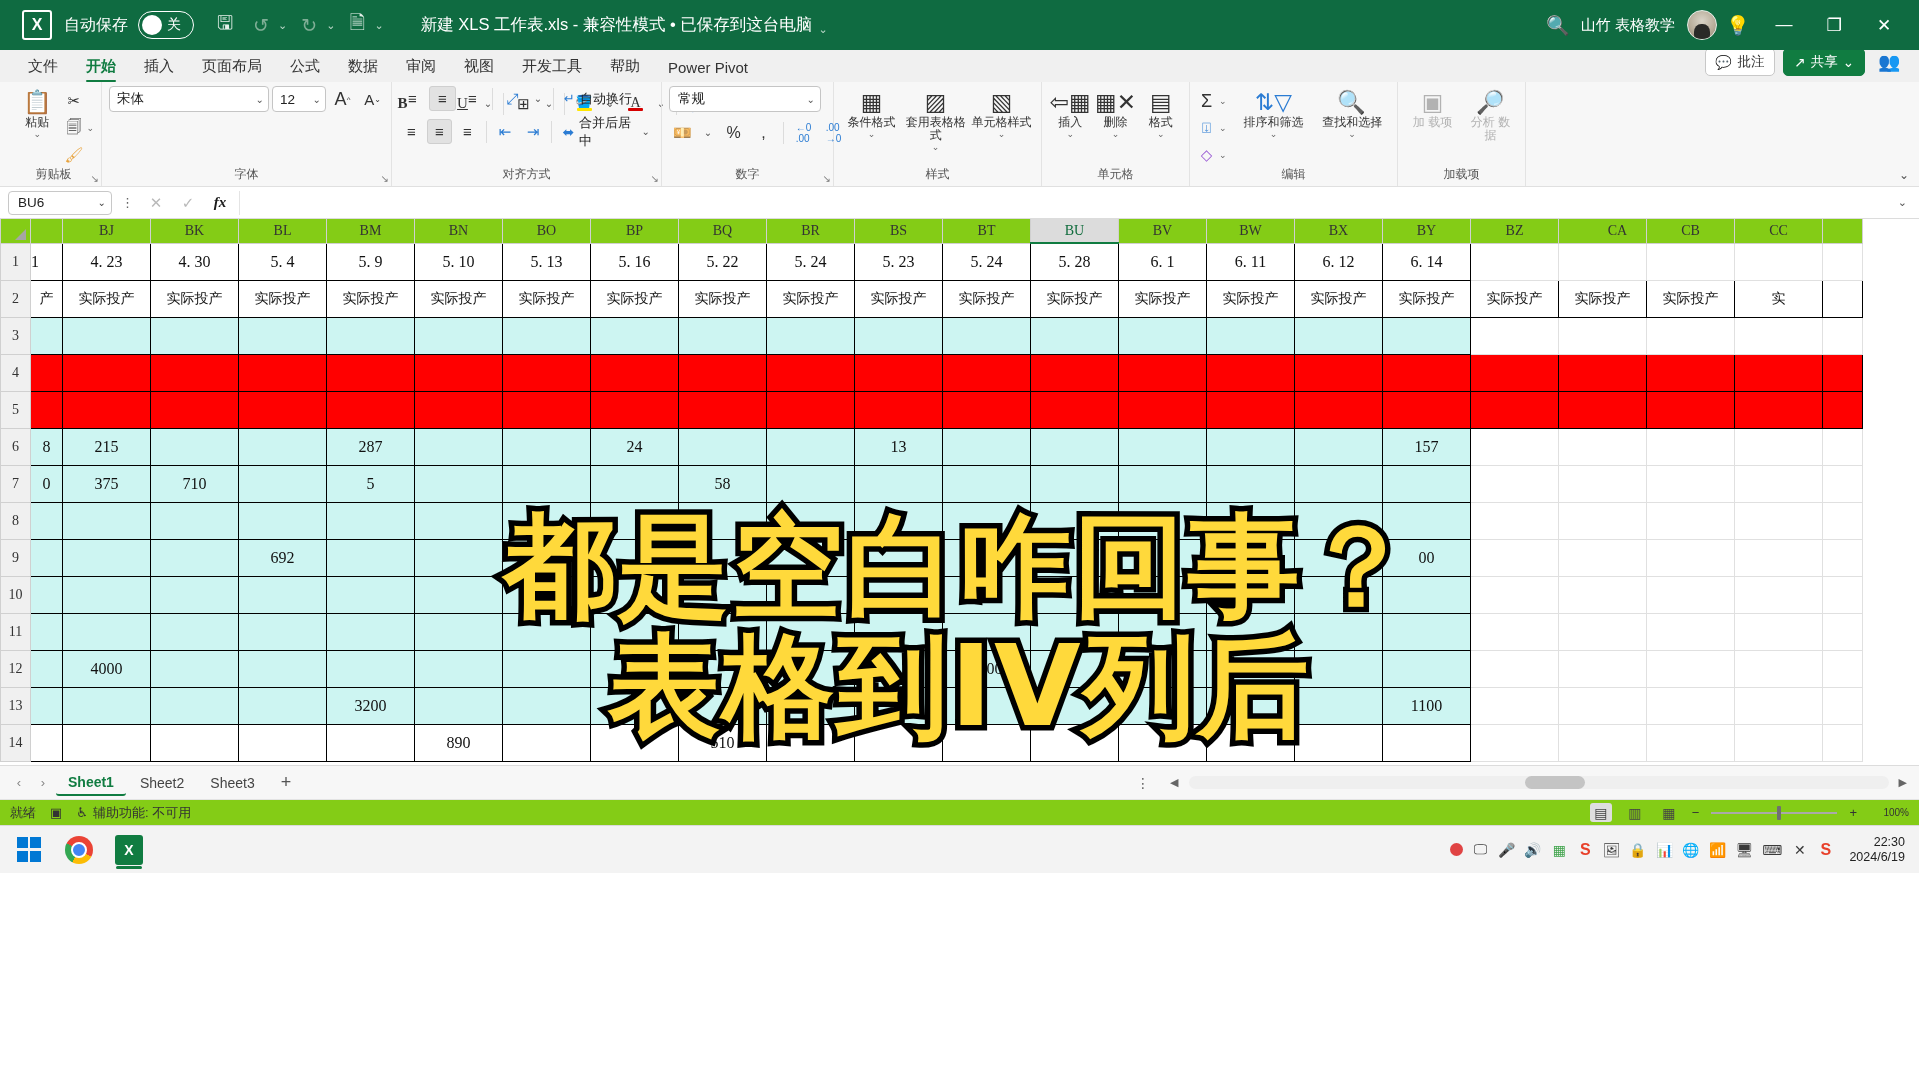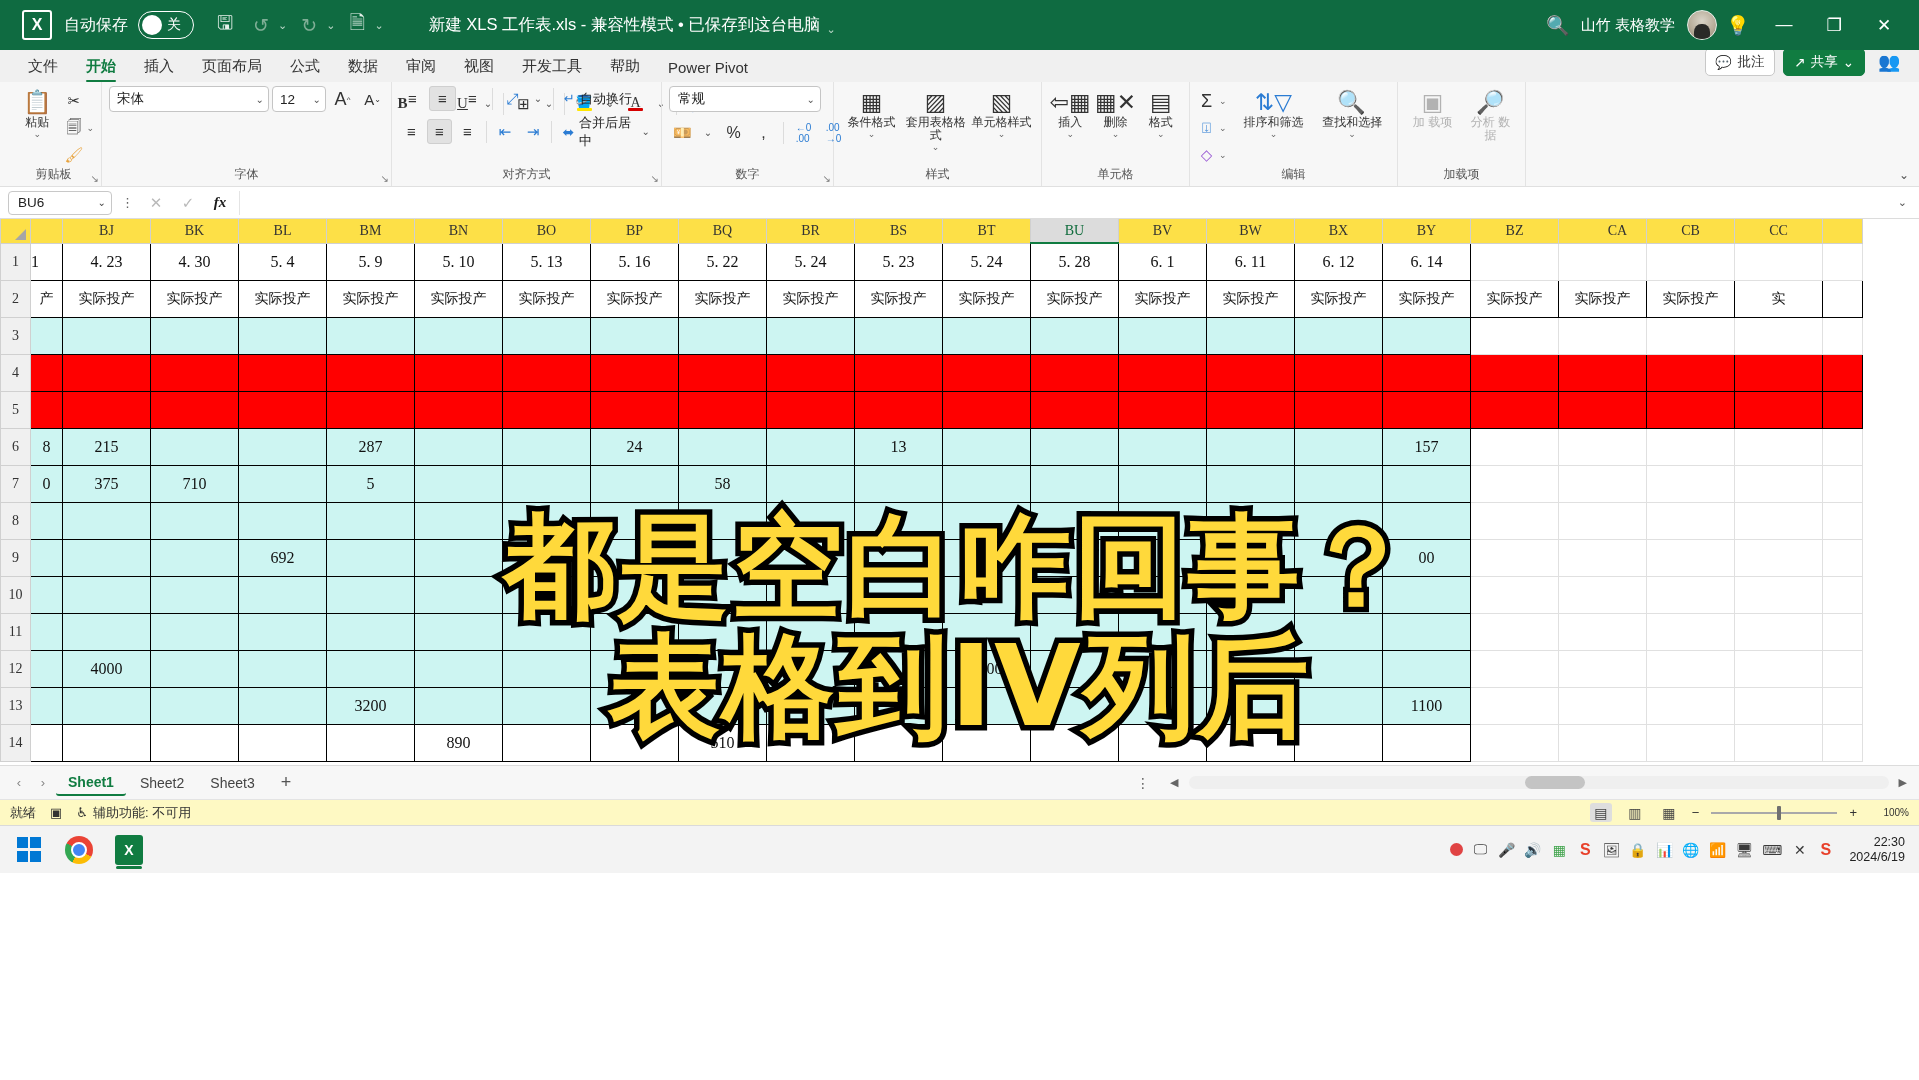--- a/index.html
+++ b/index.html
@@ -27,21 +27,21 @@
   }
   .toggle .knob{width:20px;height:20px;border-radius:50%;background:#fff;}
   .toggle .tg-txt{font-size:14px;margin-left:5px;}
   .tb-icon{
     width:34px;height:34px;display:flex;align-items:center;justify-content:center;
     font-size:19px;color:#e5f0ea;margin-right:2px;
   }
   .tb-icon.dim{color:#7fae96;}
   .chev{font-size:11px;color:#bcd8c9;margin:0 5px 0 -2px;}
   .doc-title{
-    font-size:16.5px;margin-left:40px;display:flex;align-items:flex-end;gap:8px;
+    font-size:16.5px;margin-left:32px;display:flex;align-items:flex-end;gap:8px;
   }
   .tb-right{margin-left:auto;display:flex;align-items:center;gap:4px;padding-right:4px;}
   .acct-name{font-size:15px;margin-right:8px;}
   .avatar{
     width:30px;height:30px;border-radius:50%;
     background:radial-gradient(circle at 50% 35%, #d9d4c8 0%, #b9ae9b 55%, #8e8270 100%);
     border:1.5px solid #e6efe9;position:relative;overflow:hidden;
   }
   .avatar::after{
     content:"";position:absolute;left:50%;top:46%;transform:translateX(-50%);
@@ -140,21 +140,21 @@
   .fb-input{
     flex:1;height:24px;border:none;border-left:1px solid #e4e4e4;
     font-size:14px;padding-left:8px;color:#222;background:#fff;outline:none;
   }
   .fb-expand{font-size:11px;color:#555;padding:0 4px;}
 
   
   .gridwrap{position:relative;height:546px;background:#fff;overflow:hidden;}
   table.sheet{border-collapse:collapse;table-layout:fixed;}
   .colhead th{
-    height:24px;background:#fde047;border:1px solid #d0d0d0;border-top:none;
+    height:24px;background:#84cc16;border:1px solid #d0d0d0;border-top:none;
     font-weight:normal;font-size:14px;color:#333;
     font-family:"Liberation Serif","DejaVu Serif",serif;
   }
   .colhead th.sel{background:#dcdcdc;border-bottom:2.5px solid #107c41;color:#0e6b3b;}
   .corner{width:30px;background:#f0f0f0;position:relative;}
   .corner .tri{
     position:absolute;right:4px;bottom:3px;width:0;height:0;
     border-left:11px solid transparent;border-bottom:11px solid #a6a6a6;
   }
   td.rowh{
@@ -198,21 +198,21 @@
   .hscroll-area{margin-left:auto;display:flex;align-items:center;gap:6px;flex:1;justify-content:flex-end;}
   .sb-dots{font-size:14px;color:#666;padding:0 10px;}
   .hscroll{
     flex:1;max-width:700px;height:13px;background:#efefef;border-radius:7px;position:relative;
   }
   .hscroll .thumb{position:absolute;left:48%;top:0;width:60px;height:13px;background:#c4c4c4;border-radius:7px;}
   .hs-arrow{font-size:11px;color:#666;padding:0 4px;}
 
   
   .statusbar{
-    height:26px;background:#fef9c3;display:flex;align-items:center;
+    height:26px;background:#84cc16;display:flex;align-items:center;
     padding:0 10px;gap:14px;font-size:13px;color:#333;border-top:1px solid #e4e4e4;
   }
   .sb-item{display:flex;align-items:center;gap:5px;}
   .sb-right{margin-left:auto;display:flex;align-items:center;gap:12px;}
   .viewic{width:22px;height:19px;display:flex;align-items:center;justify-content:center;font-size:14px;color:#444;}
   .viewic.sel{background:#dedede;border-radius:3px;}
   .zslider{width:126px;height:14px;position:relative;display:flex;align-items:center;}
   .zslider .track{width:100%;height:2px;background:#a9a9a9;}
   .zslider .knob{position:absolute;left:52%;width:4px;height:14px;background:#707070;border-radius:1px;}
   .zoomtxt{font-size:10px;color:#333;min-width:40px;text-align:right;}

